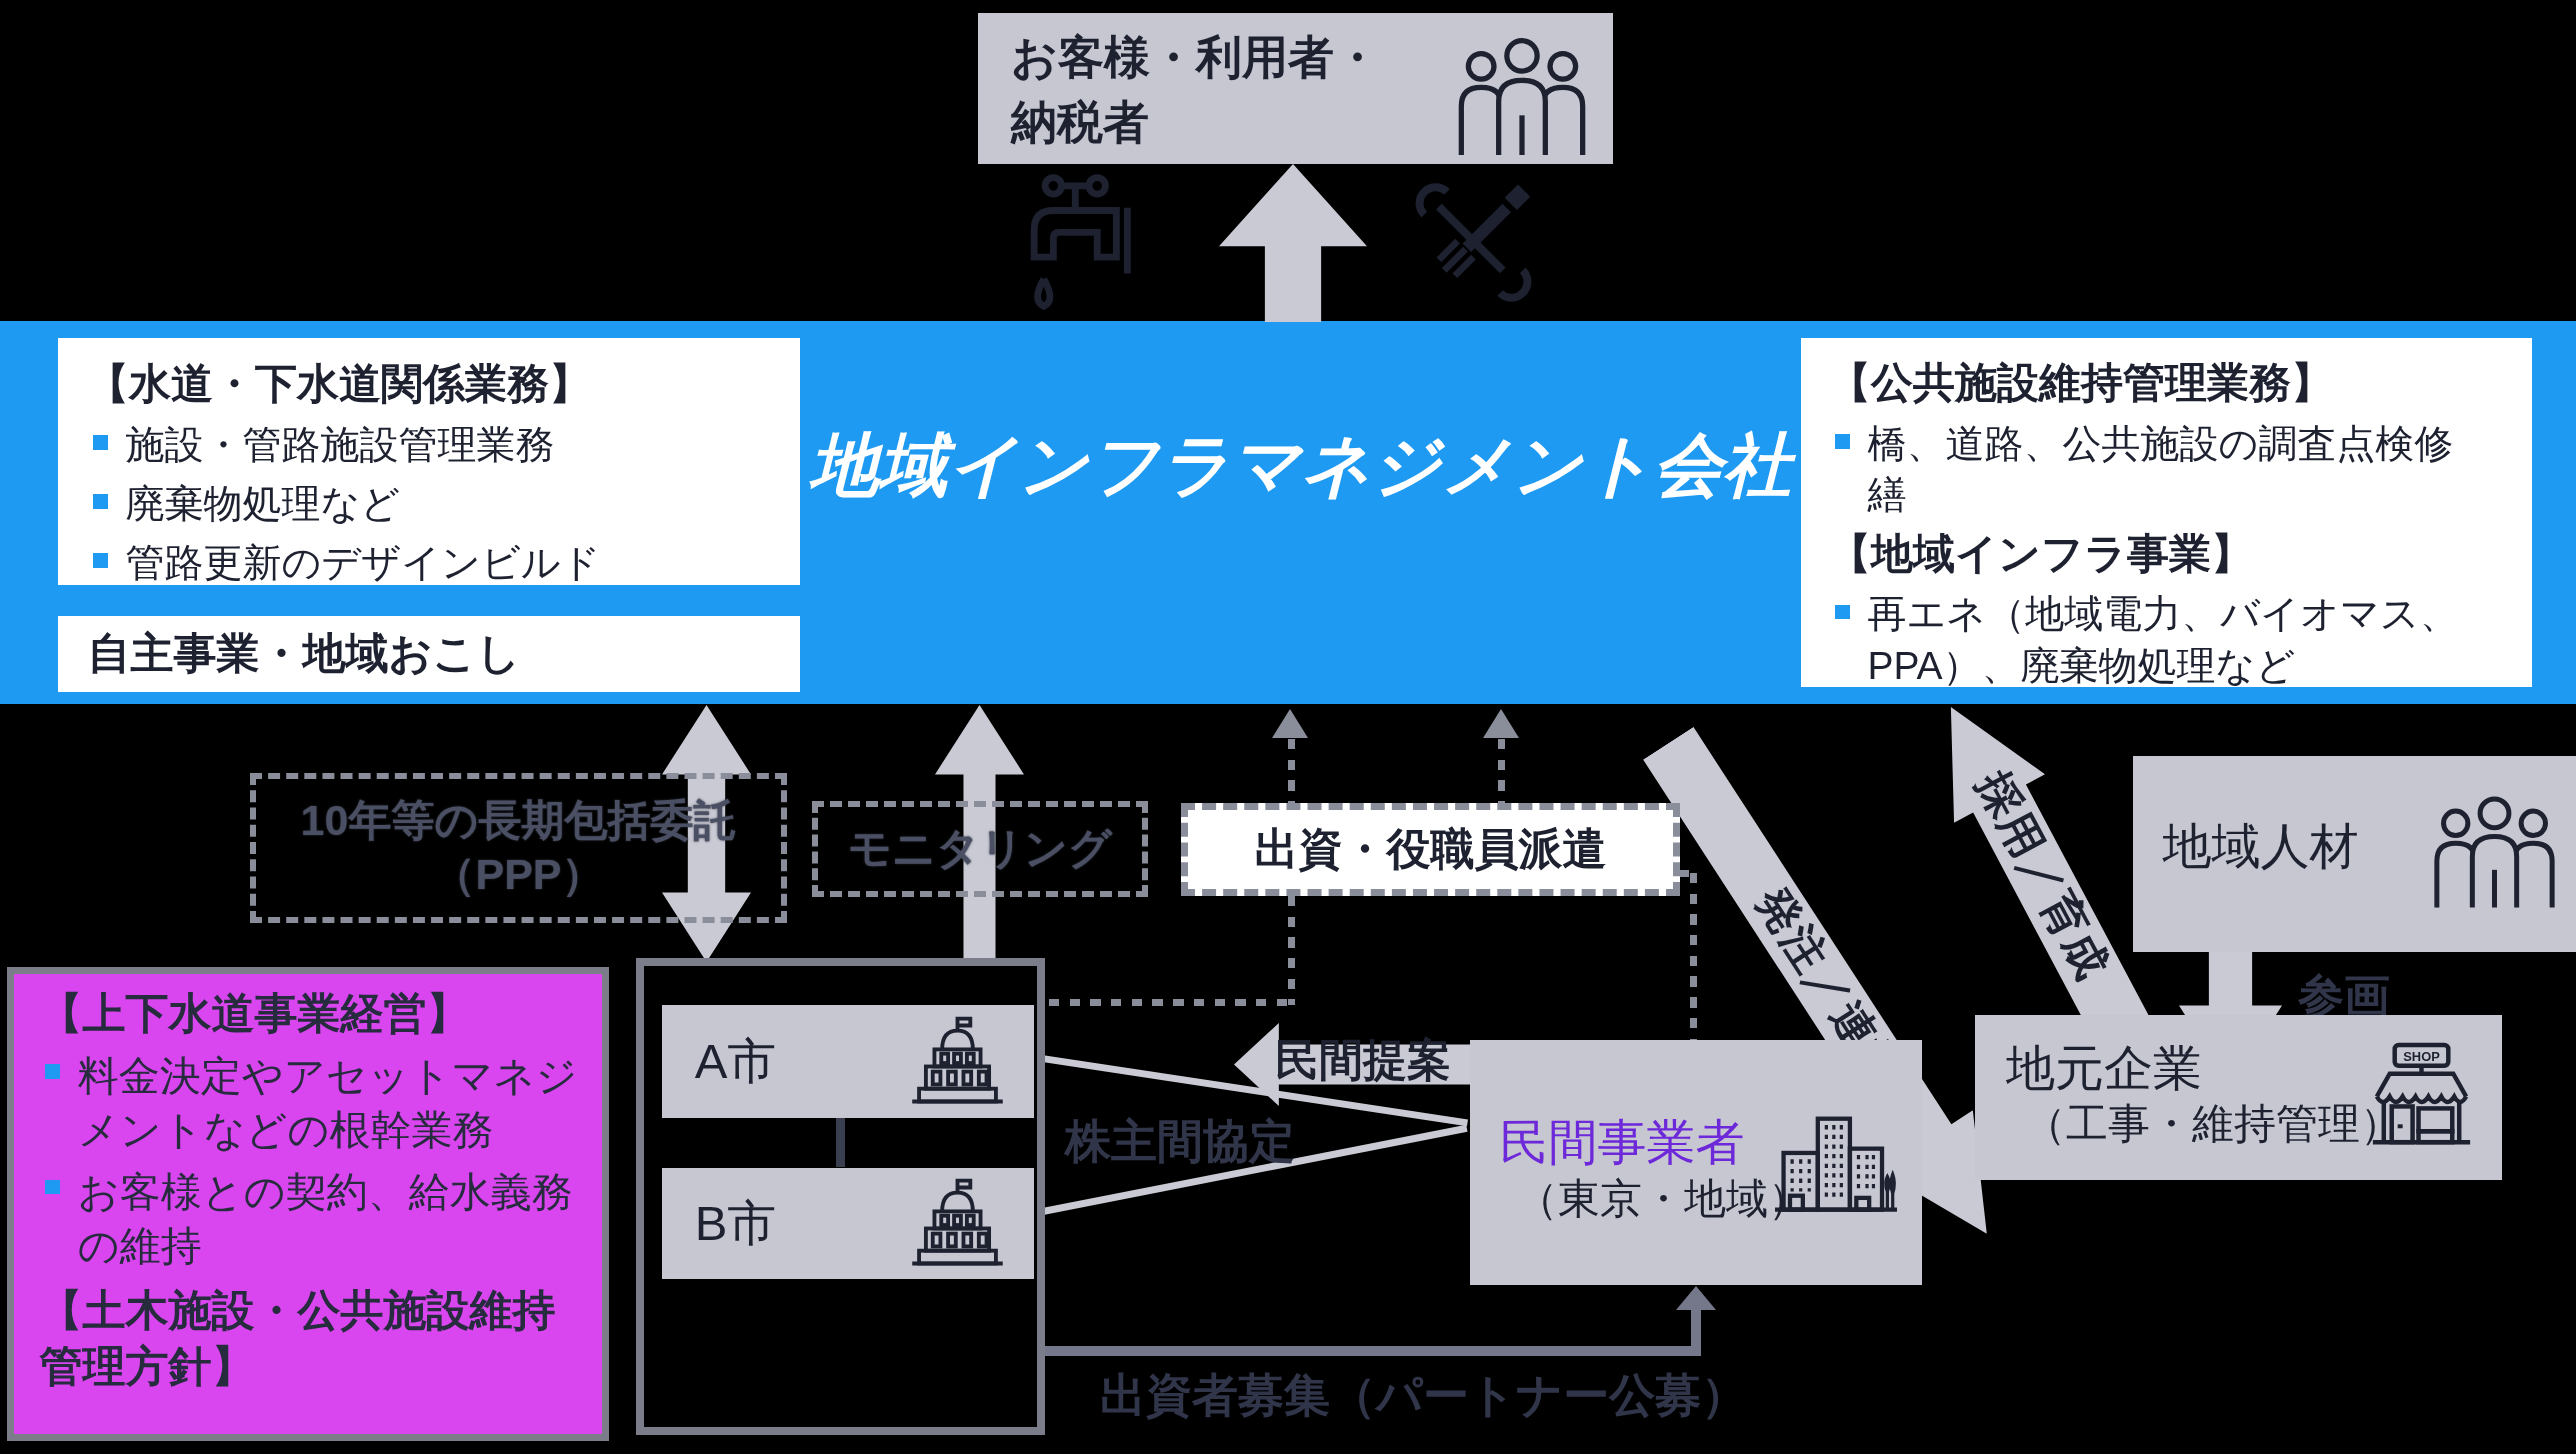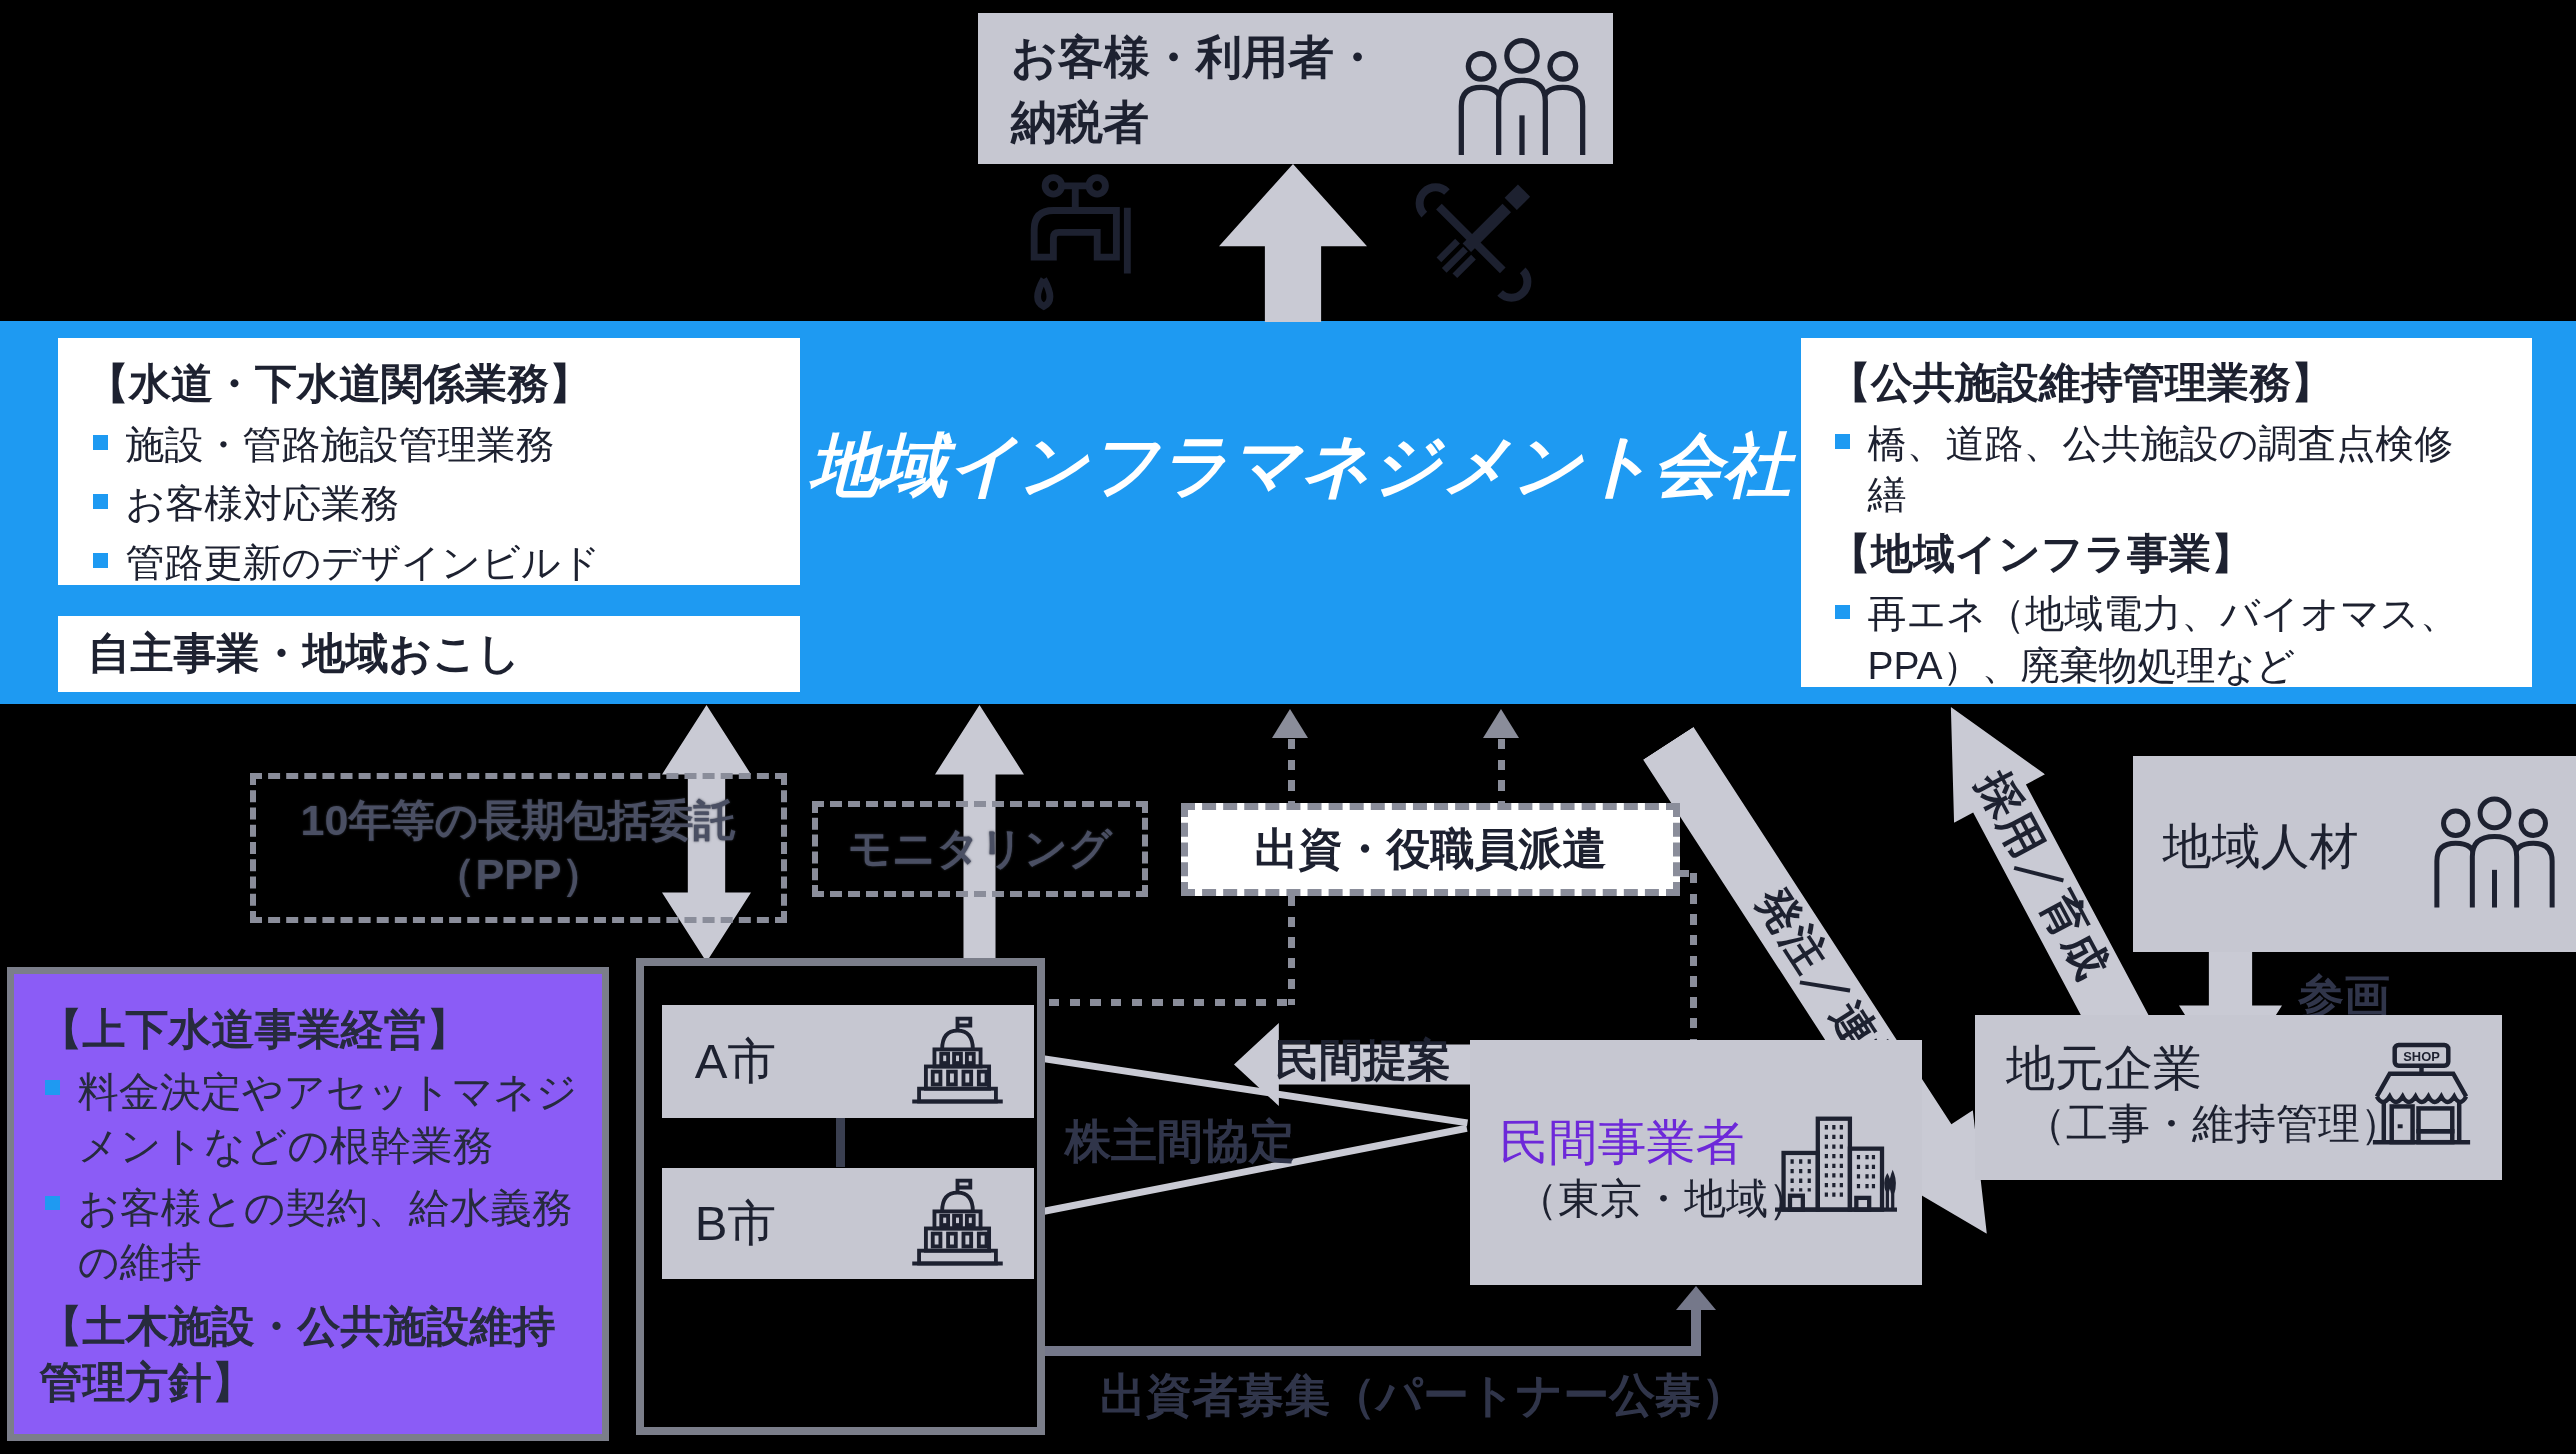--- a/index.html
+++ b/index.html
@@ -76,22 +76,22 @@
   
   #muni-box{left:636px;top:958px;width:409px;height:477px;border:8.9px solid #7b7e8a;box-sizing:border-box;background:#000;z-index:2;}
   .citybox{position:absolute;left:17.7px;width:372px;height:113px;background:#c6c7d1;}
   #cityA{top:39px;}
   #cityB{top:202px;height:111px;}
   .city-label{position:absolute;left:33px;top:50%;transform:translateY(-50%);font-size:49px;color:#1d2130;}
   .city-icon{position:absolute;right:20.7px;top:50%;transform:translateY(-50%);}
   #city-connector{position:absolute;left:192px;top:152px;width:8.9px;height:49px;background:#3a3f50;}
 
   
-  #keiei-box{left:7.4px;top:967px;width:602px;height:474px;border:7.4px solid #7b7e8a;box-sizing:border-box;background:#8b5cf6;
-    padding:28px 22px 0 25px;z-index:2;}
+  #keiei-box{left:7.4px;top:967px;width:602px;height:474px;border:7.4px solid #7b7e8a;box-sizing:border-box;background:#d946ef;
+    padding:12px 22px 0 25px;z-index:2;}
   #keiei-box .box-title{color:#262b3d;font-size:43px;}
   #keiei-box .bullet-text{color:#262b3d;font-size:41px;}
   #keiei-box .bullet-sq{margin-top:14.8px;}
 
   
   .thinline{background:#c9cad4;height:6.6px;z-index:1;}
   #lineA{left:1024px;top:1086px;width:446px;transform:rotate(8.6deg);}
   #lineB{left:1022px;top:1168px;width:449px;transform:rotate(-11.1deg);}
 
   
@@ -170,21 +170,21 @@
   </span>
 
   <div class="abs whitebox" id="water-box">
     <div class="box-title">【水道・下水道関係業務】</div>
     <div class="bullet-row">
       <span class="bullet-sq"></span>
       <span class="bullet-text">施設・管路施設管理業務</span>
     </div>
     <div class="bullet-row">
       <span class="bullet-sq"></span>
-      <span class="bullet-text">お客様対応業務</span>
+      <span class="bullet-text">廃棄物処理など</span>
     </div>
     <div class="bullet-row">
       <span class="bullet-sq"></span>
       <span class="bullet-text">管路更新のデザインビルド</span>
     </div>
   </div>
 
   <div class="abs whitebox" id="own-box">
     <span id="own-label">自主事業・地域おこし</span>
   </div>

